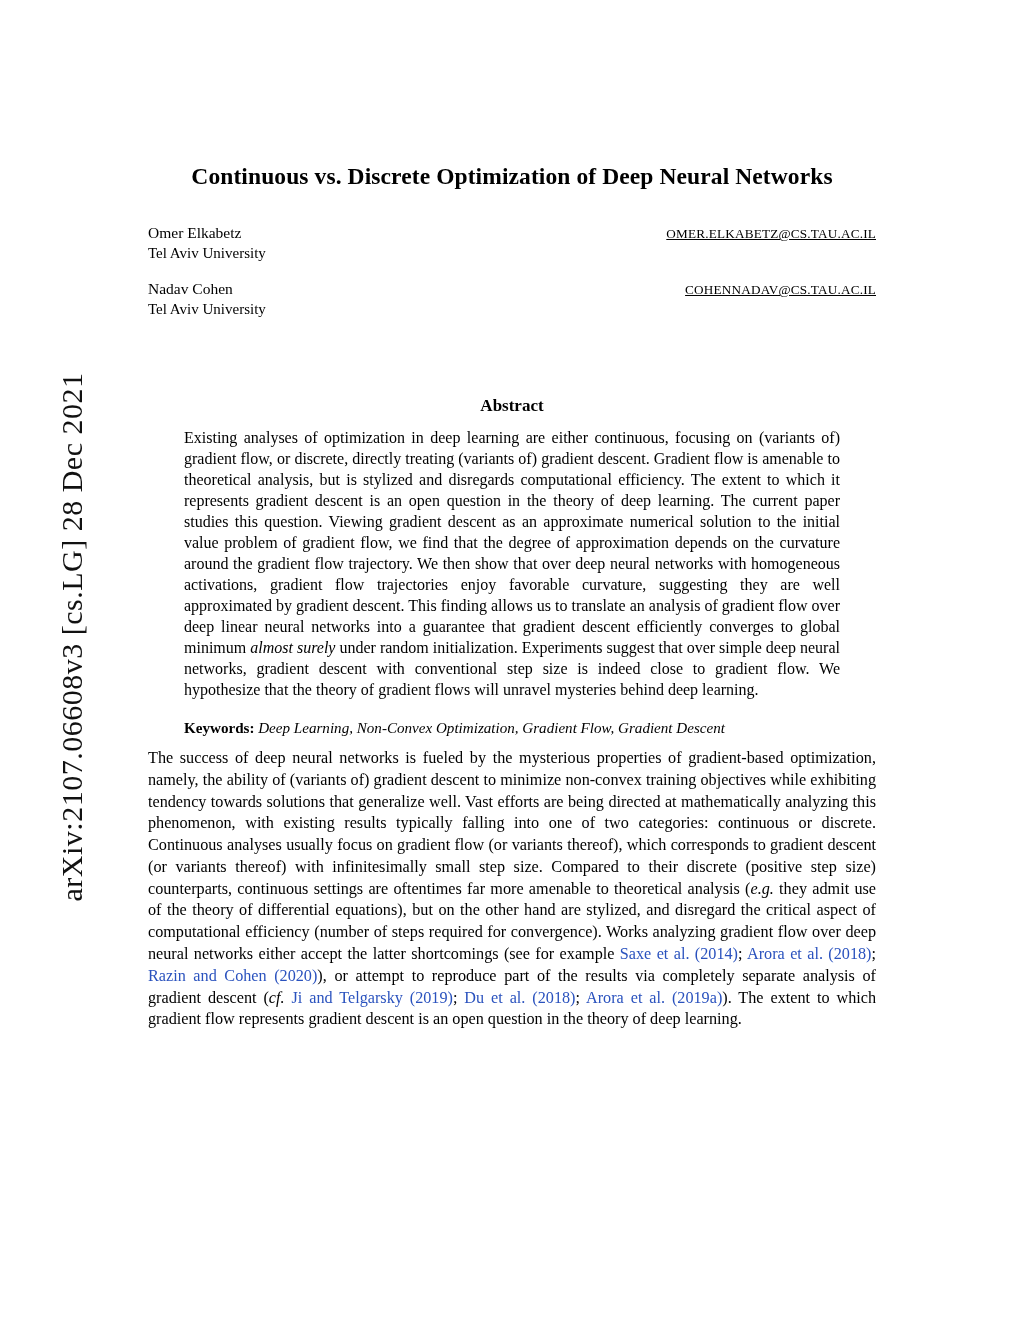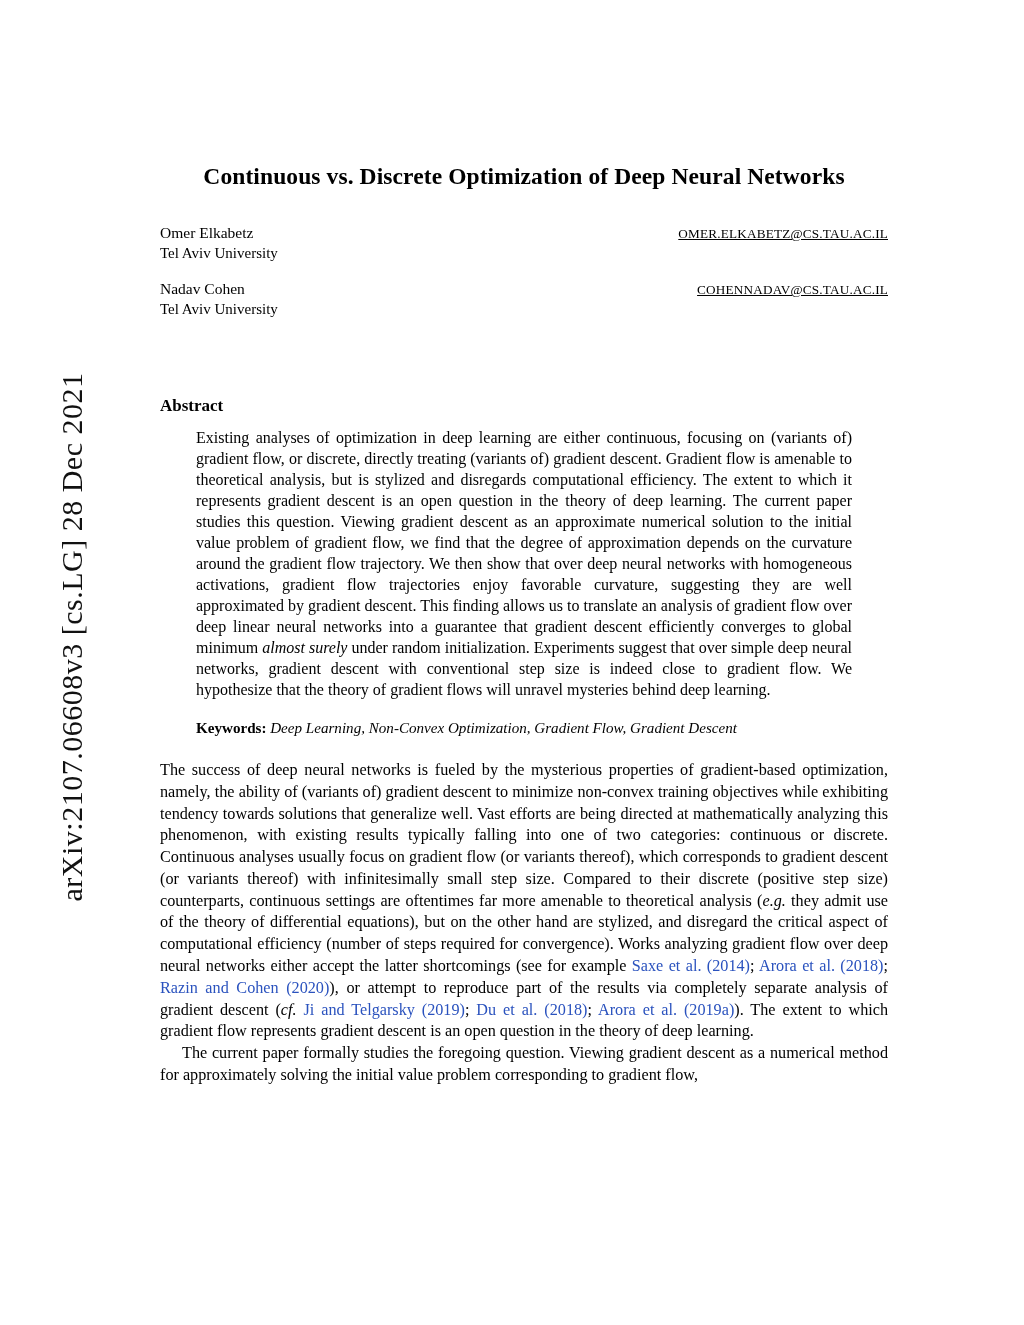--- a/index.html
+++ b/index.html
@@ -27,21 +27,21 @@
     font-family: "Liberation Serif", serif;
     font-size: 30px;
     letter-spacing: 0.5px;
     color: #111;
     text-align: center;
     white-space: nowrap;
   }
 
   .page {
     position: absolute;
-    left: 160px;
+    left: 148px;
     top: 0;
     width: 728px;
     height: 989px;
   }
 
   .paper-title {
     margin-top: 163px;
     font-size: 23.5px;
     font-weight: bold;
     text-align: center;
@@ -67,21 +67,21 @@
     letter-spacing: 0.2px;
     text-decoration: underline;
   }
   .author-affil {
     font-size: 15px;
     margin-bottom: 18px;
   }
 
   .abstract-head {
     margin-top: 78px;
-    text-align: left;
+    text-align: center;
     font-size: 17px;
     font-weight: bold;
   }
   .abstract-body {
     margin: 11px 36px 0 36px;
     font-size: 16px;
     line-height: 1.315;
     text-align: justify;
   }
   .keywords {
@@ -93,21 +93,21 @@
   .keywords i { font-style: italic; }
 
   .section-head {
     margin-top: 33px;
     font-size: 17.5px;
     font-weight: bold;
   }
   .section-head .num { margin-right: 9px; }
 
   .body-text {
-    margin-top: 21px;
+    margin-top: 9px;
     font-size: 16.2px;
     line-height: 1.345;
     text-align: justify;
   }
   .body-text p { margin: 0; }
   .body-text p.indent { text-indent: 22px; }
   .cite { color: #2a52be; }
   i.it { font-style: italic; }
 </style>
 </head>
@@ -137,16 +137,15 @@
 
   <div class="abstract-head">Abstract</div>
 
   <div class="abstract-body"><span>Existing analyses of optimization in deep learning are either continuous, focusing on (variants of) gradient flow, or discrete, directly treating (variants of) gradient descent. Gradient flow is amenable to theoretical analysis, but is stylized and disregards computational efficiency. The extent to which it represents gradient descent is an open question in the theory of deep learning. The current paper studies this question. Viewing gradient descent as an approximate numerical solution to the initial value problem of gradient flow, we find that the degree of approximation depends on the curvature around the gradient flow trajectory. We then show that over deep neural networks with homogeneous activations, gradient flow trajectories enjoy favorable curvature, suggesting they are well approximated by gradient descent. This finding allows us to translate an analysis of gradient flow over deep linear neural networks into a guarantee that gradient descent efficiently converges to global minimum </span><i>almost surely</i><span> under random initialization. Experiments suggest that over simple deep neural networks, gradient descent with conventional step size is indeed close to gradient flow. We hypothesize that the theory of gradient flows will unravel mysteries behind deep learning.</span></div>
 
   <div class="keywords"><b>Keywords:</b> <i>Deep Learning, Non-Convex Optimization, Gradient Flow, Gradient Descent</i></div>
 
 
   <div class="body-text">
     <p><span>The success of deep neural networks is fueled by the mysterious properties of gradient-based optimization, namely, the ability of (variants of) gradient descent to minimize non-convex training objectives while exhibiting tendency towards solutions that generalize well. Vast efforts are being directed at mathematically analyzing this phenomenon, with existing results typically falling into one of two categories: continuous or discrete. Continuous analyses usually focus on gradient flow (or variants thereof), which corresponds to gradient descent (or variants thereof) with infinitesimally small step size. Compared to their discrete (positive step size) counterparts, continuous settings are oftentimes far more amenable to theoretical analysis (</span><i class="it">e.g.</i><span> they admit use of the theory of differential equations), but on the other hand are stylized, and disregard the critical aspect of computational efficiency (number of steps required for convergence). Works analyzing gradient flow over deep neural networks either accept the latter shortcomings (see for example </span><a class="cite">Saxe et al. (2014)</a><span>; </span><a class="cite">Arora et al. (2018)</a><span>; </span><a class="cite">Razin and Cohen (2020)</a><span>), or attempt to reproduce part of the results via completely separate analysis of gradient descent (</span><i class="it">cf.</i> <a class="cite">Ji and Telgarsky (2019)</a><span>; </span><a class="cite">Du et al. (2018)</a><span>; </span><a class="cite">Arora et al. (2019a)</a><span>). The extent to which gradient flow represents gradient descent is an open question in the theory of deep learning.</span></p>
-    <p class="indent">The current paper formally studies the foregoing question. Viewing gradient descent as a numerical method for approximately solving the initial value problem corresponding to gradient flow,</p>
   </div>
 
 </div>
 
 </body></html>

